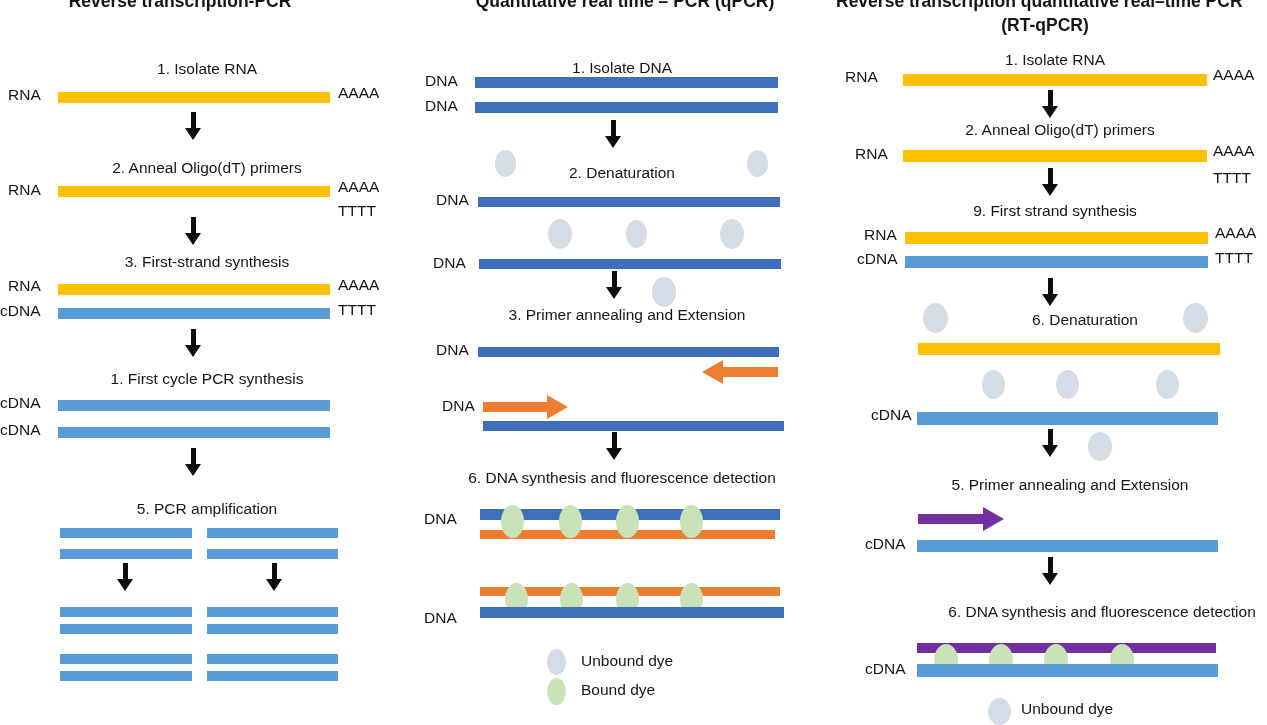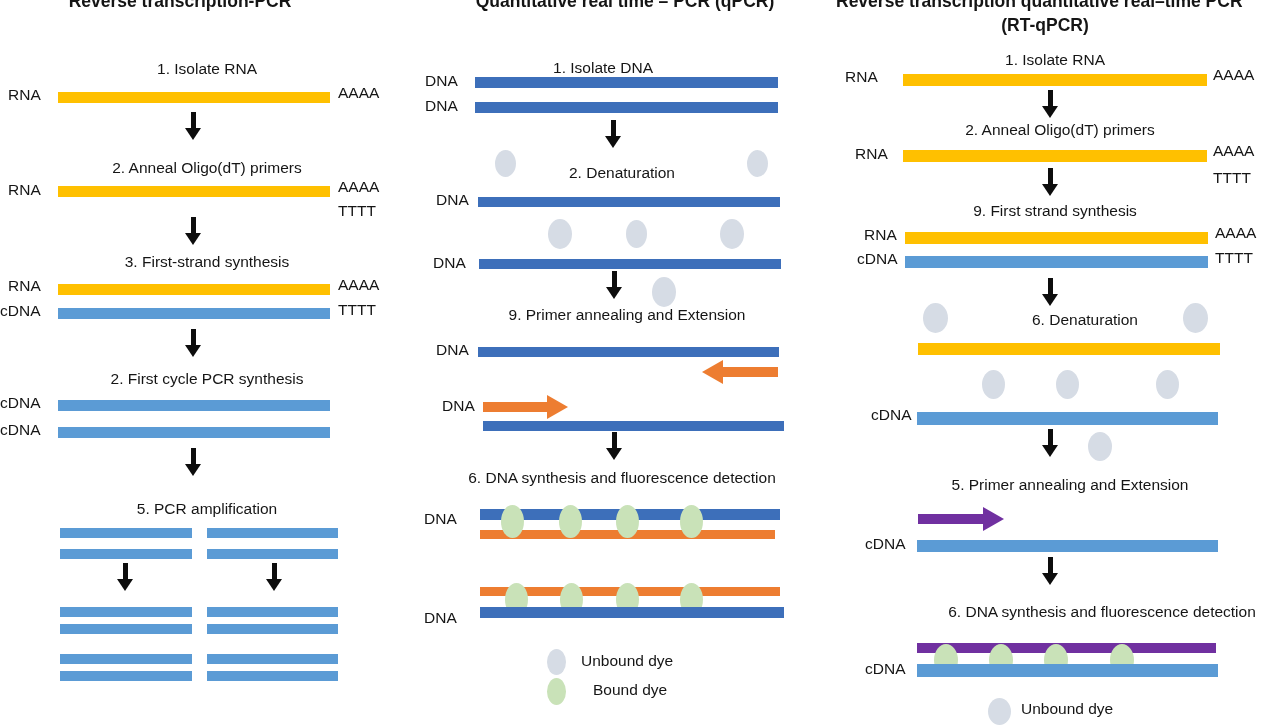--- a/index.html
+++ b/index.html
@@ -47,21 +47,21 @@
 
     <div class="t tc" style="left:82px;top:253px;width:250px">3. First-strand synthesis</div>
     <div class="t" style="left:8px;top:277px">RNA</div>
     <div class="bar" style="left:58px;top:284px;width:272px;height:11px;background:var(--rna)"></div>
     <div class="t" style="left:338px;top:276px">AAAA</div>
     <div class="t" style="left:0px;top:302px">cDNA</div>
     <div class="bar" style="left:58px;top:308px;width:272px;height:11px;background:var(--cdna)"></div>
     <div class="t" style="left:338px;top:301px">TTTT</div>
     <div class="da" style="left:185px;top:329px"></div>
 
-    <div class="t tc" style="left:82px;top:370px;width:250px">2. First cycle PCR synthesis</div>
+    <div class="t tc" style="left:82px;top:370px;width:250px">1. First cycle PCR synthesis</div>
     <div class="t" style="left:0px;top:394px">cDNA</div>
     <div class="bar" style="left:58px;top:400px;width:272px;height:11px;background:var(--cdna)"></div>
     <div class="t" style="left:0px;top:421px">cDNA</div>
     <div class="bar" style="left:58px;top:427px;width:272px;height:11px;background:var(--cdna)"></div>
     <div class="da" style="left:185px;top:448px"></div>
 
     <div class="t tc" style="left:82px;top:500px;width:250px">5. PCR amplification</div>
     <div class="bar" style="left:60px;top:528px;width:132px;height:10px;background:var(--cdna)"></div>
     <div class="bar" style="left:207px;top:528px;width:131px;height:10px;background:var(--cdna)"></div>
     <div class="bar" style="left:60px;top:549px;width:132px;height:10px;background:var(--cdna)"></div>
@@ -74,41 +74,41 @@
     <div class="bar" style="left:207px;top:624px;width:131px;height:10px;background:var(--cdna)"></div>
     <div class="bar" style="left:60px;top:654px;width:132px;height:10px;background:var(--cdna)"></div>
     <div class="bar" style="left:207px;top:654px;width:131px;height:10px;background:var(--cdna)"></div>
     <div class="bar" style="left:60px;top:671px;width:132px;height:10px;background:var(--cdna)"></div>
     <div class="bar" style="left:207px;top:671px;width:131px;height:10px;background:var(--cdna)"></div>
   </div>
 
   <div>
     <div class="t ttl tc" style="left:445px;top:-9px;width:360px">Quantitative real time – PCR (qPCR)</div>
 
-    <div class="t tc" style="left:478px;top:59px;width:250px">1. Isolate DNA</div>
+    <div class="t tc" style="left:497px;top:59px;width:250px">1. Isolate DNA</div>
     <div class="t" style="left:425px;top:72px">DNA</div>
     <div class="bar" style="left:475px;top:77px;width:303px;height:11px;background:var(--dna)"></div>
     <div class="t" style="left:425px;top:97px">DNA</div>
     <div class="bar" style="left:475px;top:102px;width:303px;height:11px;background:var(--dna)"></div>
     <div class="da" style="left:605px;top:120px"></div>
     <div class="dot gdot" style="left:495px;top:150px;width:21px;height:27px"></div>
     <div class="dot gdot" style="left:747px;top:150px;width:21px;height:27px"></div>
 
     <div class="t tc" style="left:497px;top:164px;width:250px">2. Denaturation</div>
     <div class="t" style="left:436px;top:191px">DNA</div>
     <div class="bar" style="left:478px;top:197px;width:302px;height:10px;background:var(--dna)"></div>
     <div class="dot gdot" style="left:548px;top:219px;width:24px;height:30px"></div>
     <div class="dot gdot" style="left:626px;top:220px;width:21px;height:28px"></div>
     <div class="dot gdot" style="left:720px;top:219px;width:24px;height:30px"></div>
     <div class="t" style="left:433px;top:254px">DNA</div>
     <div class="bar" style="left:479px;top:259px;width:302px;height:10px;background:var(--dna)"></div>
     <div class="da" style="left:606px;top:271px"></div>
     <div class="dot gdot" style="left:652px;top:277px;width:24px;height:30px"></div>
 
-    <div class="t tc" style="left:487px;top:306px;width:280px">9. Primer annealing and Extension</div>
+    <div class="t tc" style="left:487px;top:306px;width:280px">3. Primer annealing and Extension</div>
     <div class="t" style="left:436px;top:341px">DNA</div>
     <div class="bar" style="left:478px;top:347px;width:301px;height:10px;background:var(--dna)"></div>
     <div class="ar left" style="left:702px;top:360px;width:76px;height:24px;--c:var(--orange_primer)"></div>
     <div class="t" style="left:442px;top:397px">DNA</div>
     <div class="ar right" style="left:483px;top:395px;width:85px;height:24px;--c:var(--orange_primer)"></div>
     <div class="bar" style="left:483px;top:421px;width:301px;height:10px;background:var(--dna)"></div>
     <div class="da" style="left:606px;top:432px"></div>
 
     <div class="t tc" style="left:442px;top:469px;width:360px">6. DNA synthesis and fluorescence detection</div>
     <div class="t" style="left:424px;top:510px">DNA</div>
@@ -122,21 +122,21 @@
     <div class="dot bdot" style="left:505px;top:583px;width:23px;height:33px"></div>
     <div class="dot bdot" style="left:560px;top:583px;width:23px;height:33px"></div>
     <div class="dot bdot" style="left:616px;top:583px;width:23px;height:33px"></div>
     <div class="dot bdot" style="left:680px;top:583px;width:23px;height:33px"></div>
     <div class="bar" style="left:480px;top:607px;width:304px;height:11px;background:var(--dna)"></div>
     <div class="t" style="left:424px;top:609px">DNA</div>
 
     <div class="dot gdot" style="left:547px;top:649px;width:19px;height:26px"></div>
     <div class="t" style="left:581px;top:652px">Unbound dye</div>
     <div class="dot bdot" style="left:547px;top:678px;width:19px;height:27px"></div>
-    <div class="t" style="left:593px;top:681px">Bound dye</div>
+    <div class="t" style="left:581px;top:681px">Bound dye</div>
   </div>
 
   <div>
     <div class="t ttl" style="left:836px;top:-9px">Reverse transcription quantitative real–time PCR</div>
     <div class="t ttl tc" style="left:945px;top:15px;width:200px">(RT-qPCR)</div>
 
     <div class="t tc" style="left:930px;top:51px;width:250px">1. Isolate RNA</div>
     <div class="t" style="left:845px;top:68px">RNA</div>
     <div class="bar" style="left:903px;top:74px;width:304px;height:12px;background:var(--rna)"></div>
     <div class="t" style="left:1213px;top:66px">AAAA</div>

